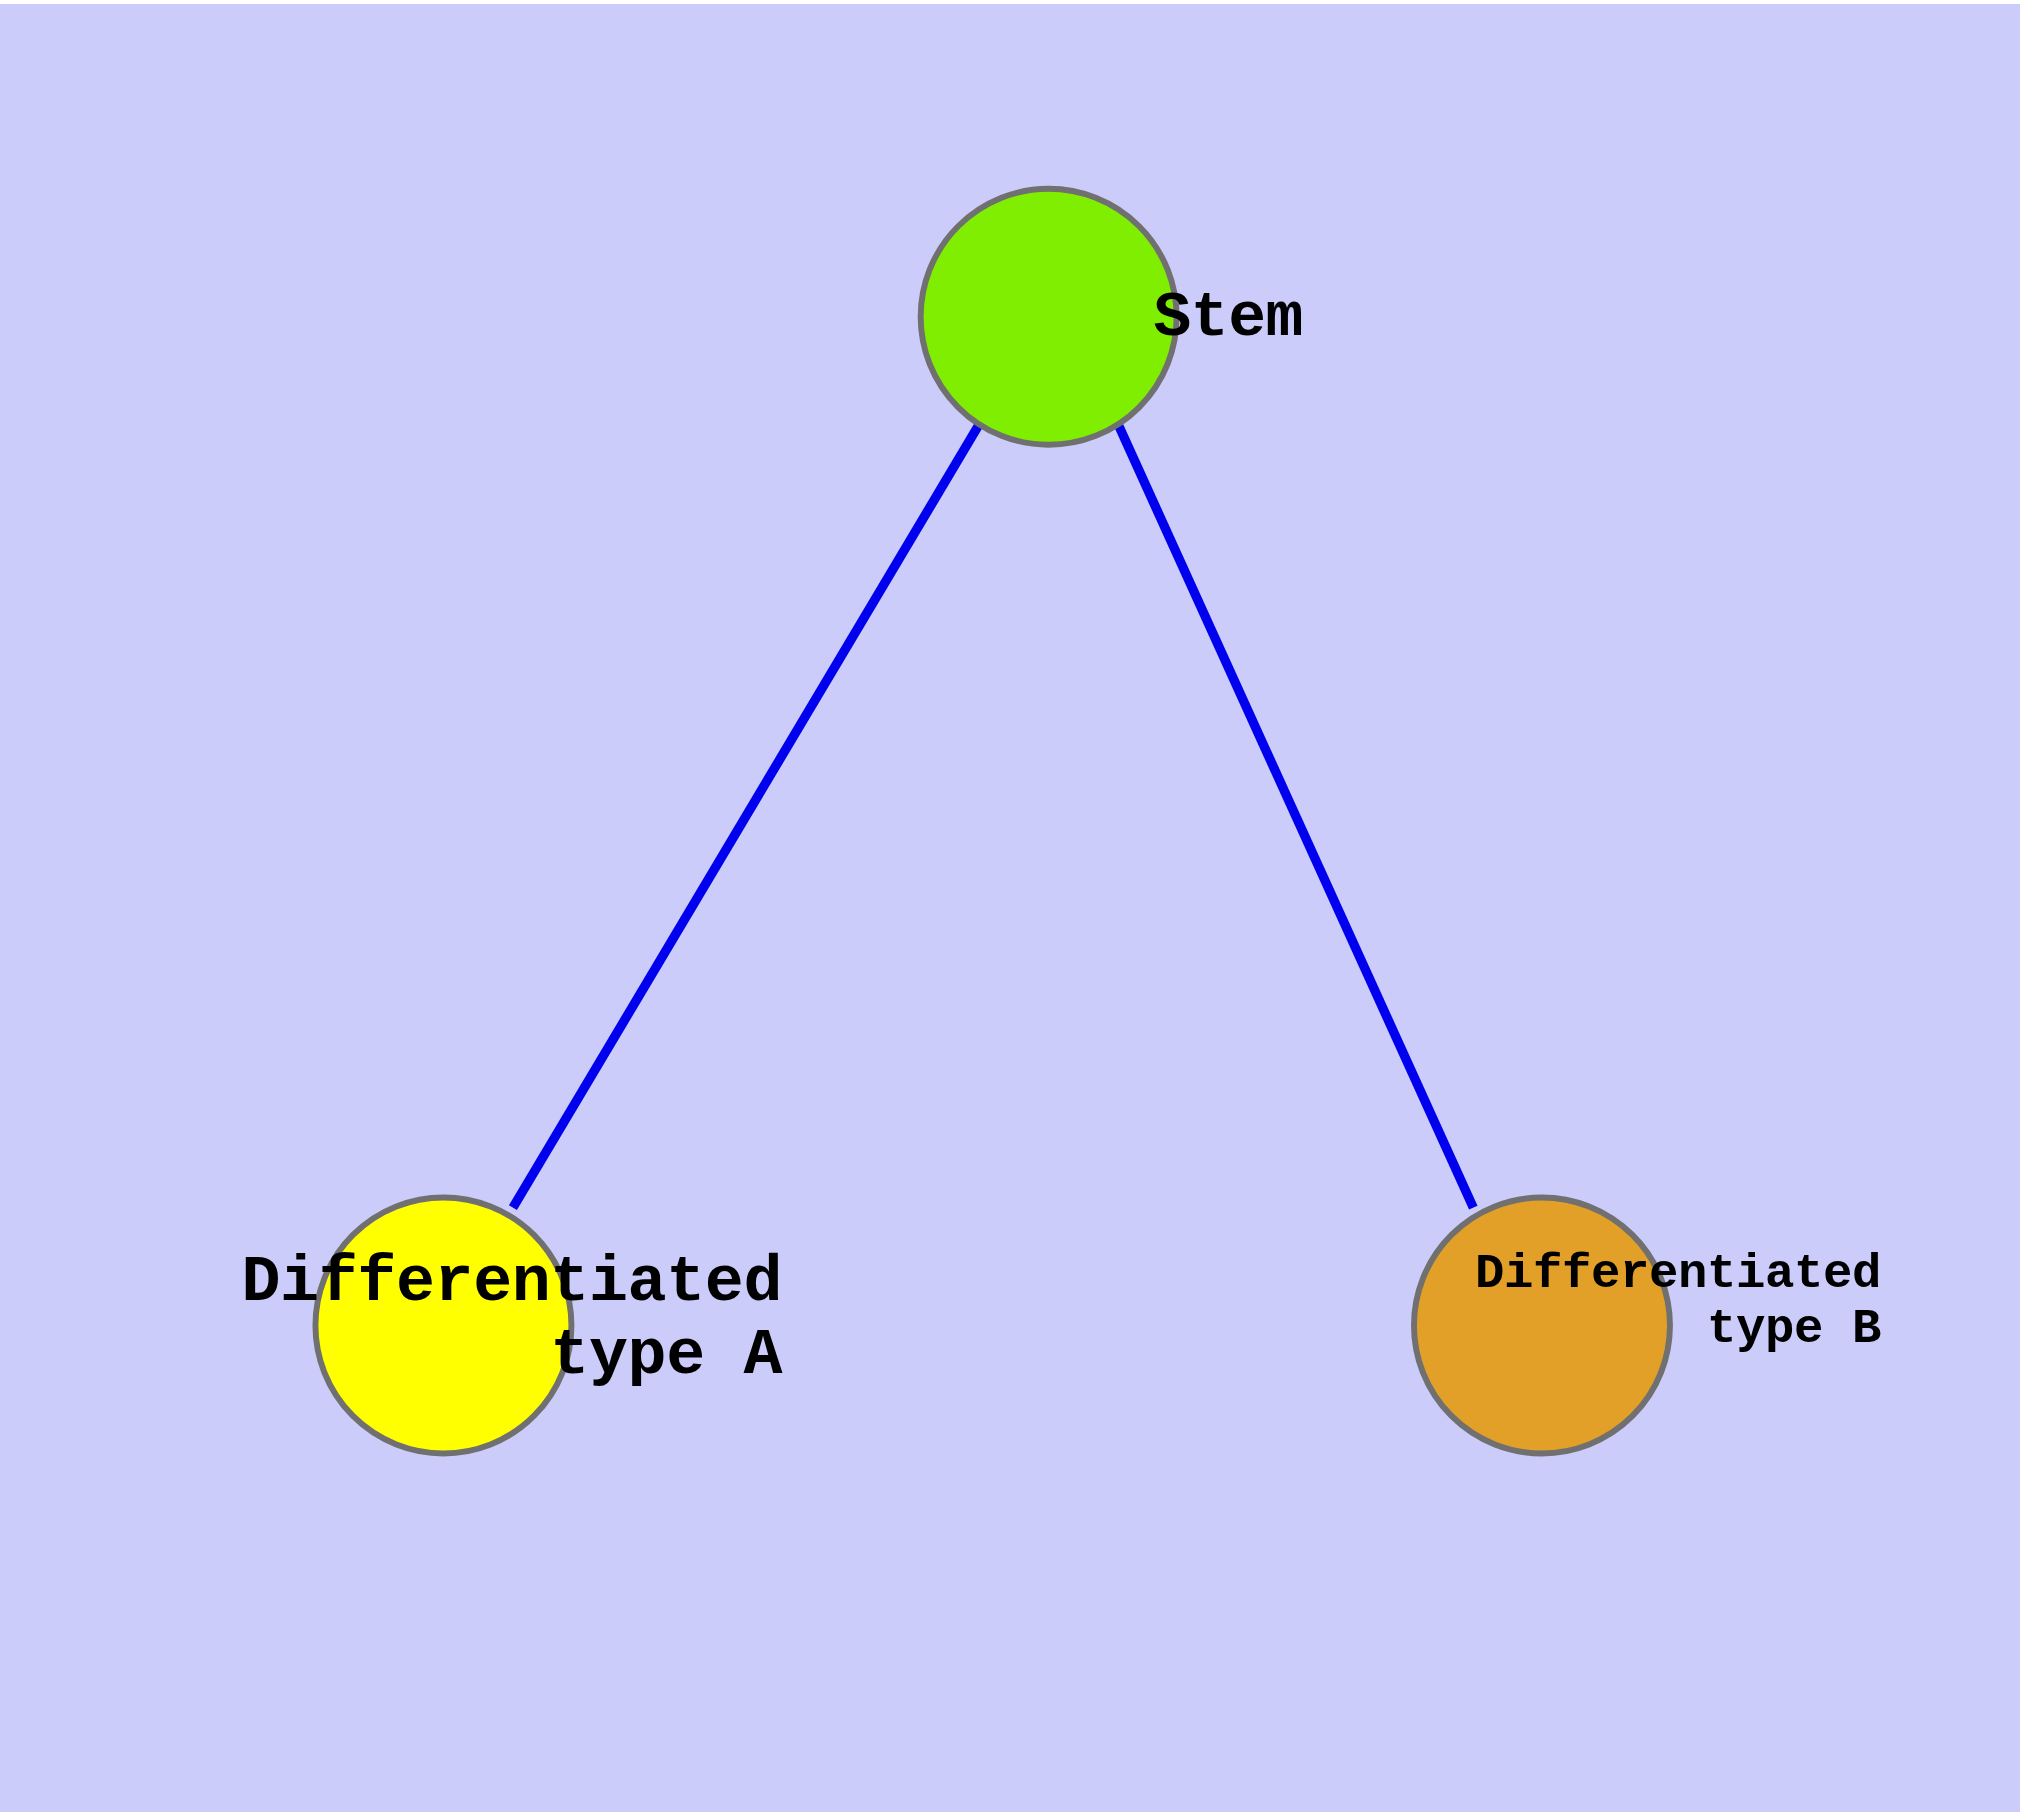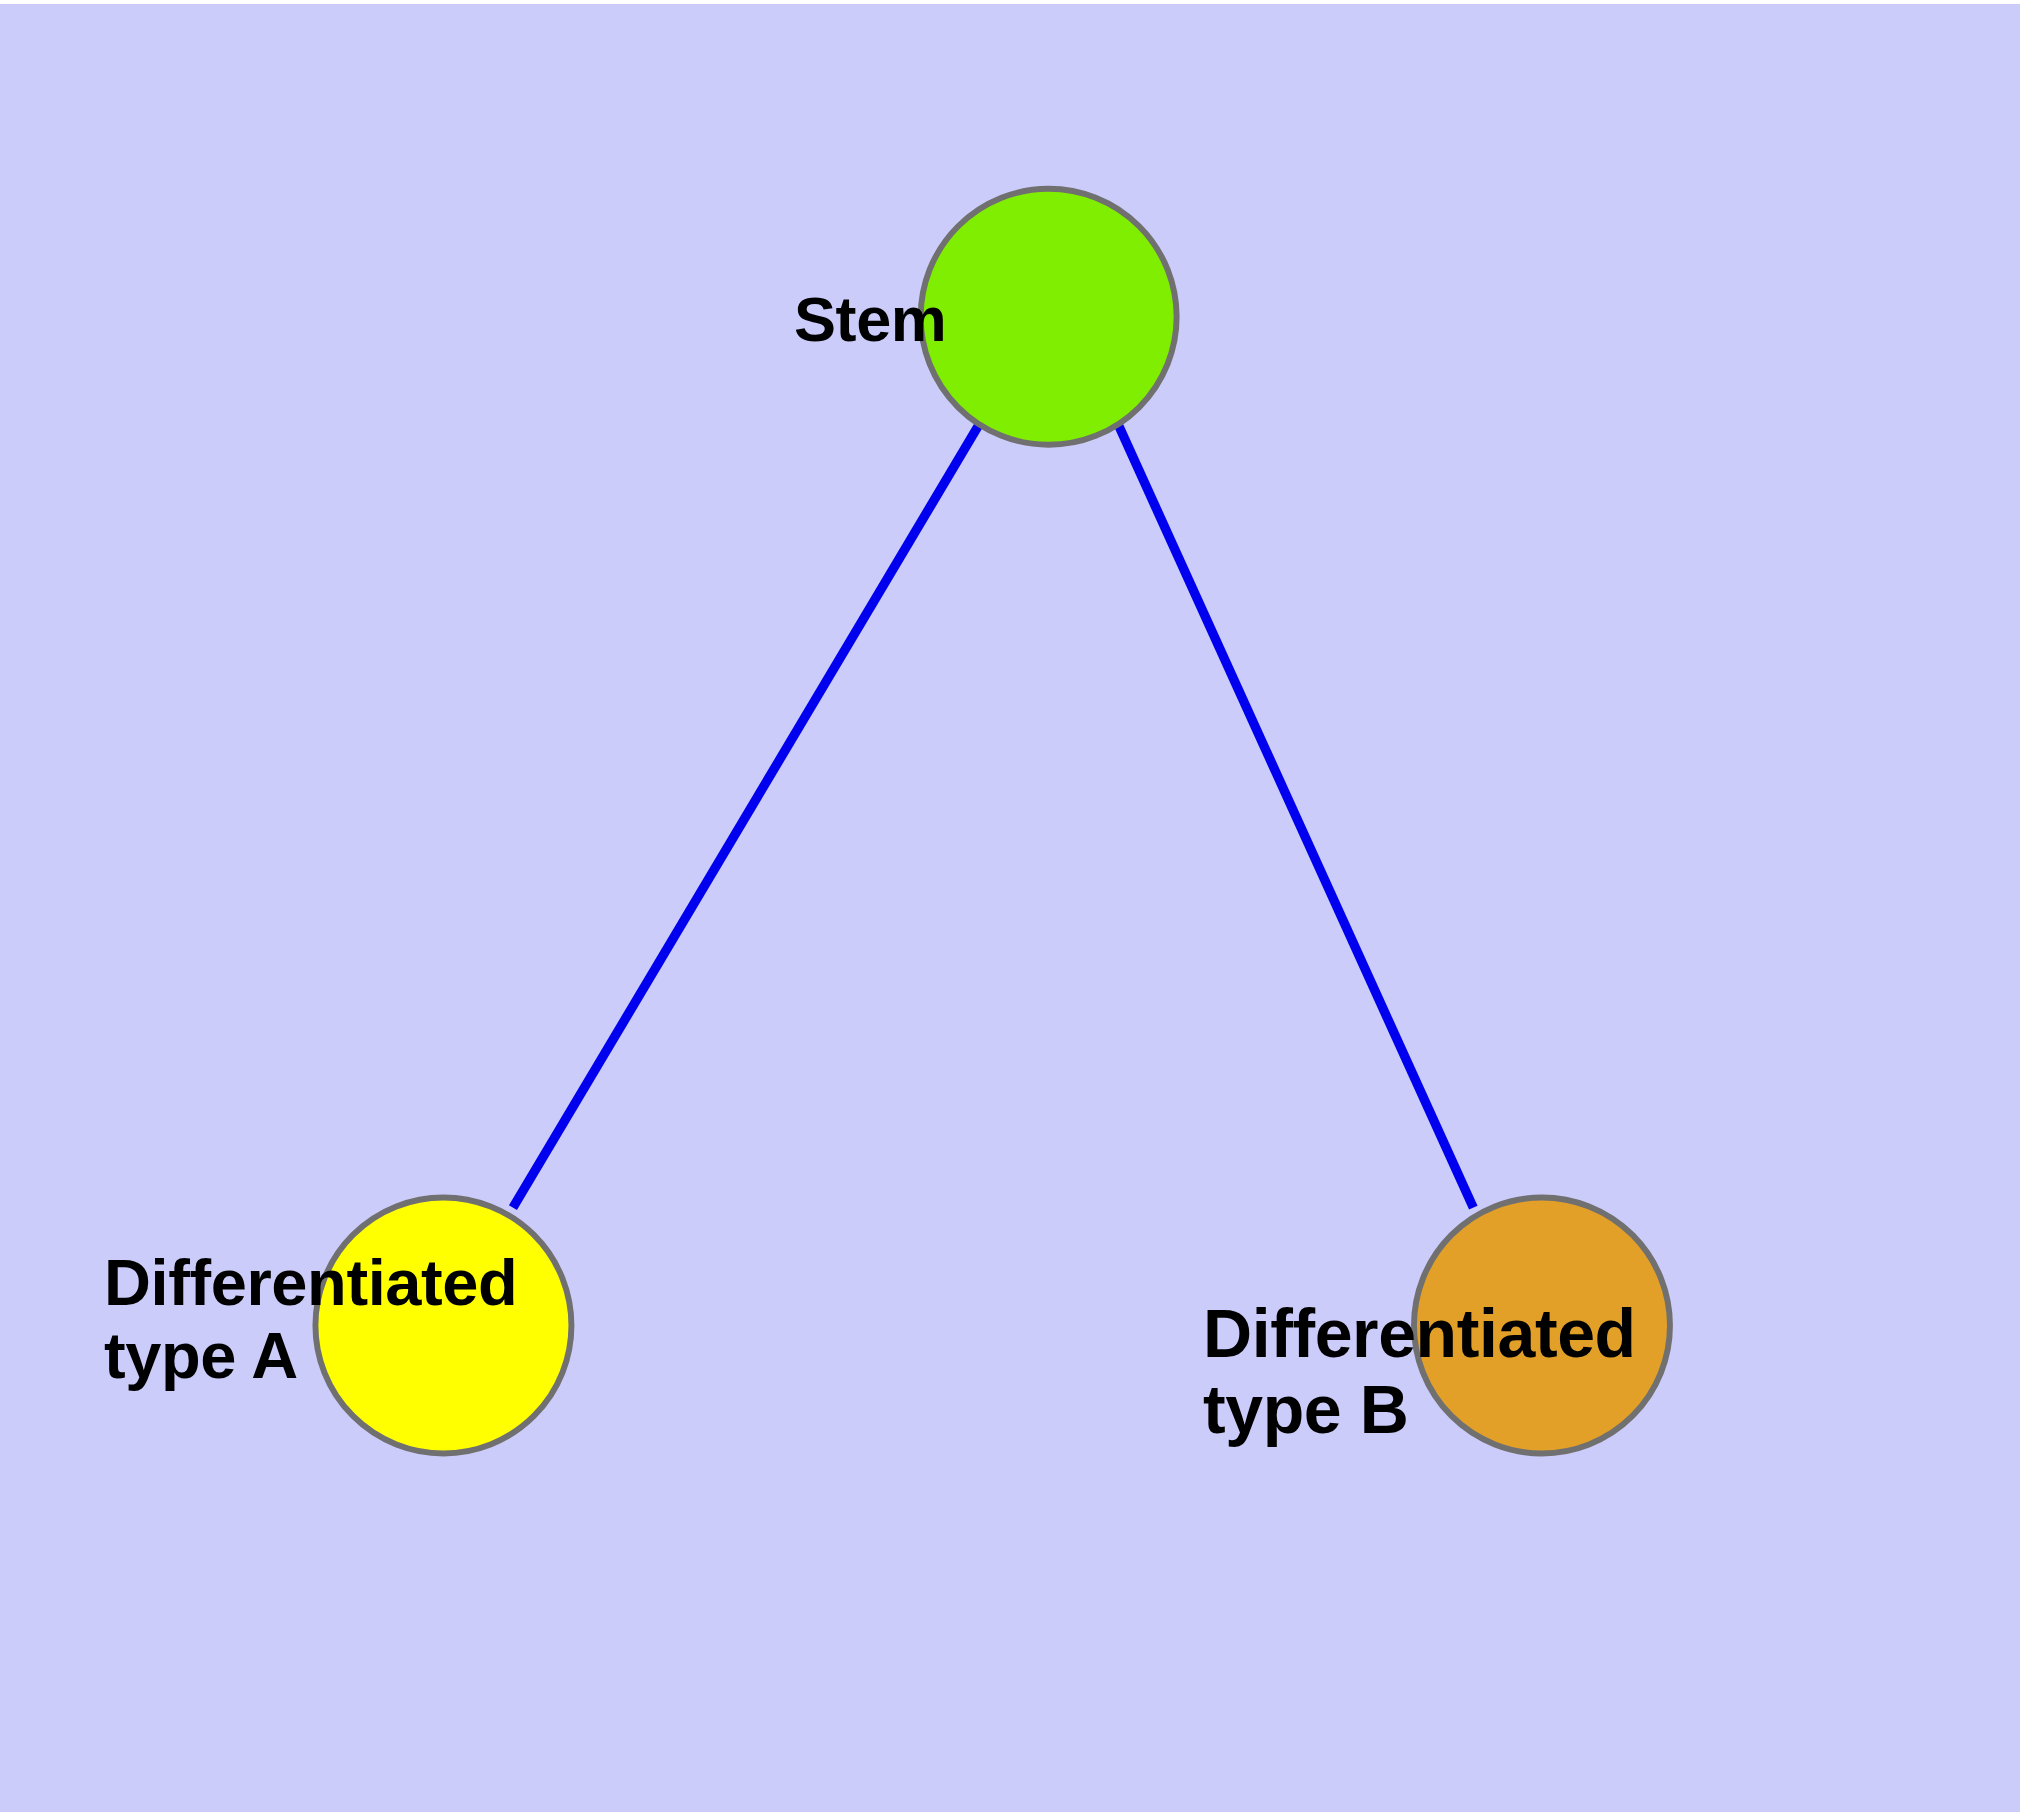--- a/index.html
+++ b/index.html
@@ -33,46 +33,46 @@
     display: block;
   }
   .edge-line {
     stroke-linecap: butt;
   }
   .node-circle {
     stroke-width: 7;
   }
   .node-label {
     position: absolute;
-    text-align: left;
+    text-align: right;
     color: #000000;
     font-weight: bold;
     line-height: 1.12;
     white-space: pre;
     pointer-events: none;
     letter-spacing: -0.4px;
+    font-family: Liberation Mono, monospace;
   }
   #label-stem {
     font-size: 63px;
     left: 794px;
     top: 280px;
     width: 509px;
   }
   #label-diff-a {
     font-size: 65px;
     left: 104px;
     top: 1243px;
     width: 678px;
   }
   #label-diff-b {
-    font-size: 68px;
+    font-size: 49px;
     left: 1203px;
     top: 1243px;
     width: 678px;
-    margin-top: 48px;
   }
 </style>
 </head>
 <body>
 
 <div id="canvas">
   <div id="graph-surface" style="background: rgb(204, 204, 250);">
 
     <svg id="graph-svg" viewBox="0 0 2384 2133">
       <g>

